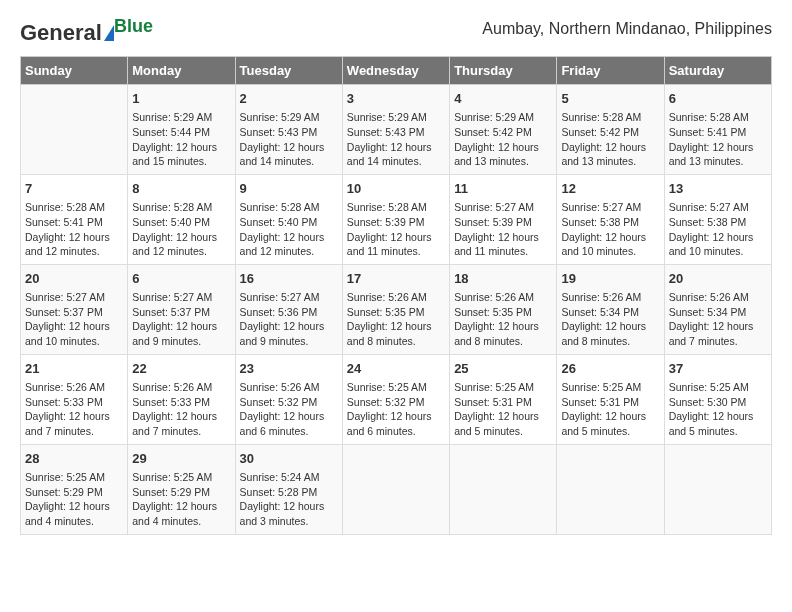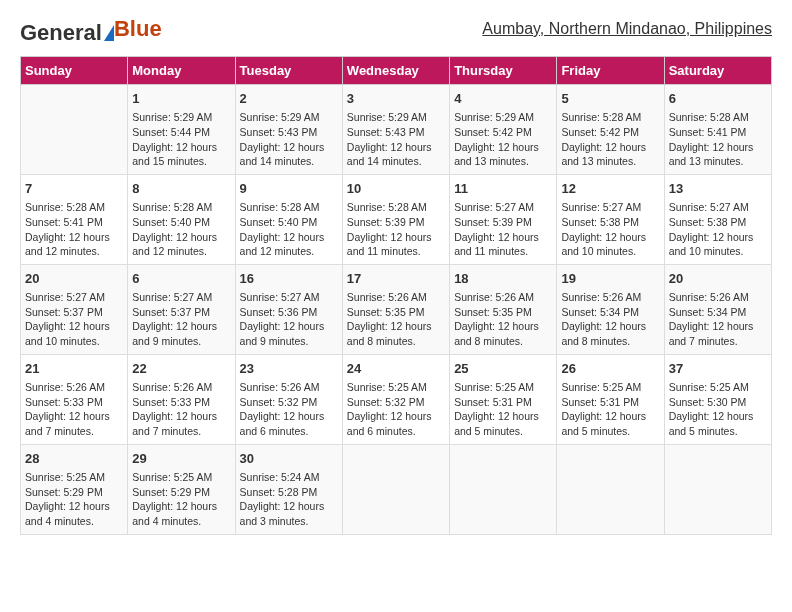--- a/index.html
+++ b/index.html
@@ -38,29 +38,28 @@
       text-align: right;
     }
     .month-title {
       font-size: 36px;
       font-weight: bold;
       color: #333;
     }
     .location {
       font-size: 16px;
       color: #333;
-      text-decoration: underline;
     }
     table {
       width: 100%;
       border-collapse: collapse;
       font-size: 11px;
     }
     thead tr th {
-      background-color: #be185d;
+      background-color: #737373;
       color: white;
       padding: 6px 4px;
       text-align: left;
       font-size: 13px;
       font-weight: bold;
       border: 1px solid #ccc;
     }
     tbody tr td {
       vertical-align: top;
       padding: 5px 4px;
@@ -88,21 +87,21 @@
   </style>
 </head>
 <body>
 
 <div class="header">
   <div class="logo">
     <div class="logo-row">
       <span style="font-size:22px;font-weight:bold;color:#333;">General</span>
       <span class="logo-triangle"></span>
     </div>
-    <span style="font-size:22px;font-weight:bold;color:#c2410c;margin-top:-4px;">Blue</span>
+    <span style="font-size:18px;font-weight:bold;color:#15803d;margin-top:-4px;">Blue</span>
   </div>
   <div class="title-block">
     <div class="location">Aumbay, Northern Mindanao, Philippines</div>
   </div>
 </div>
 
 <table>
   <thead>
     <tr id="header-row">
         <th>Sunday</th>

